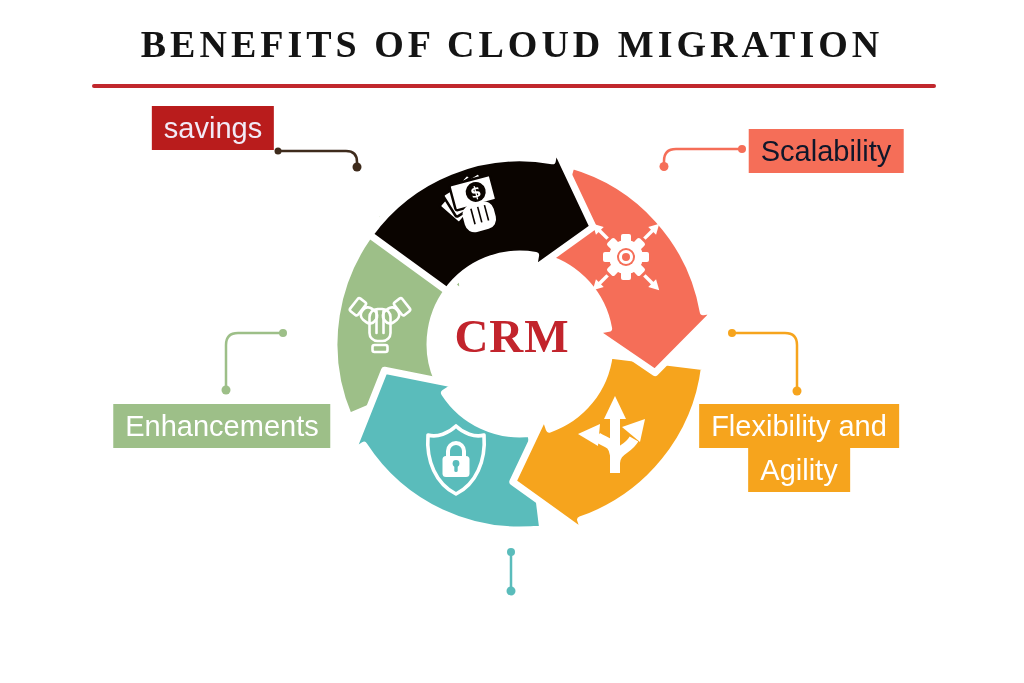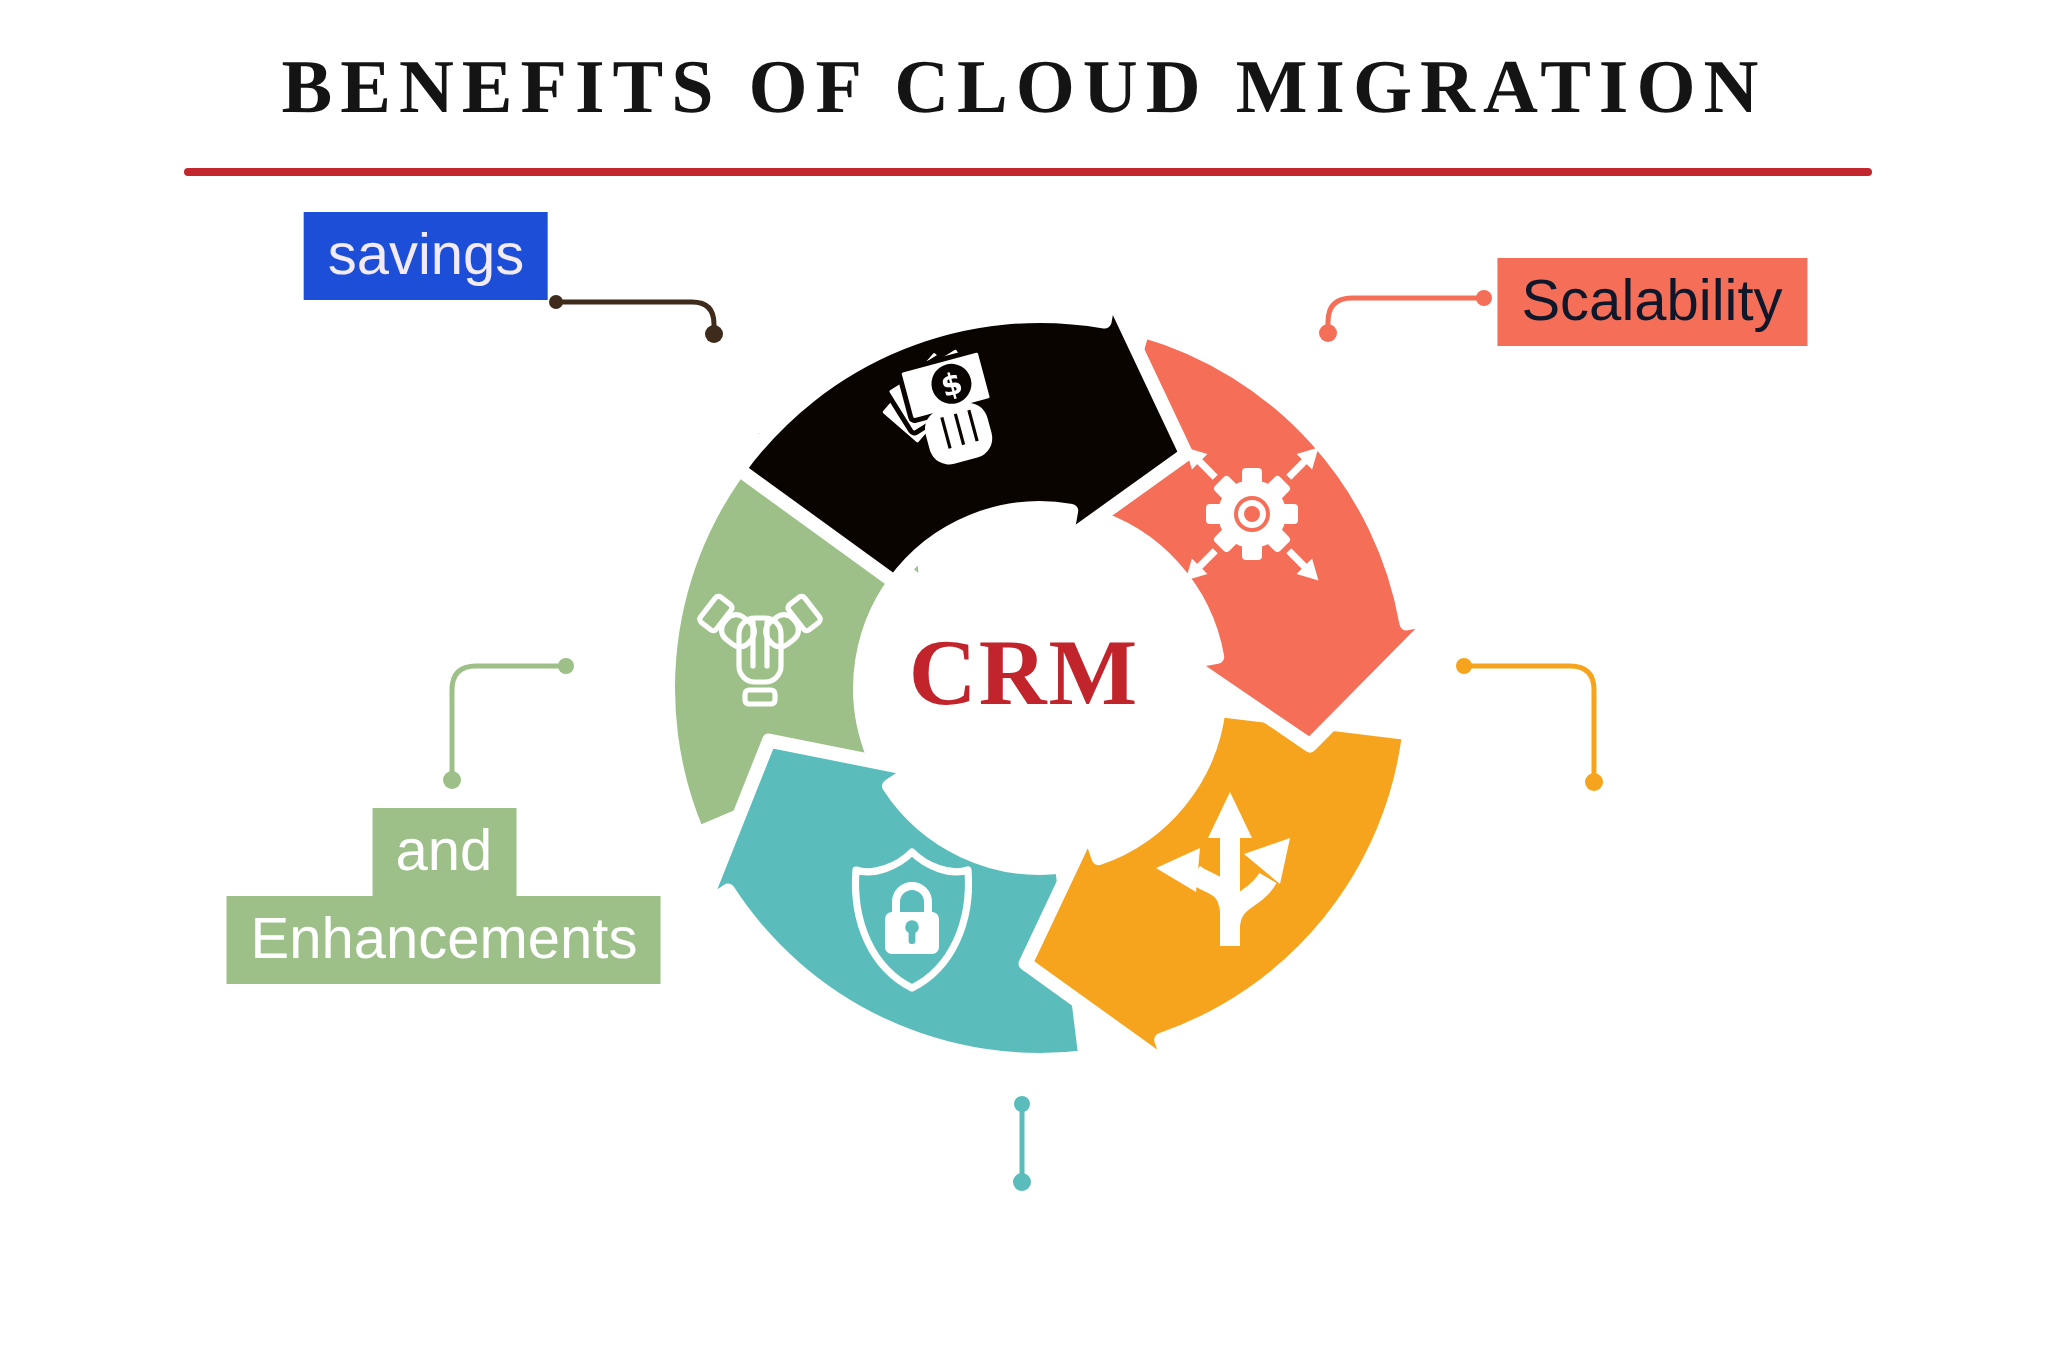--- a/index.html
+++ b/index.html
@@ -140,27 +140,30 @@
       </g>
       <g>
         <path d="M283,333 L238,333 Q226,333 226,345 L226,386" fill="none" stroke="#9dbf88" stroke-width="2.5" stroke-linecap="round"></path>
         <circle cx="283" cy="333" r="4" fill="#9dbf88"></circle>
         <circle cx="226" cy="390" r="4.5" fill="#9dbf88"></circle>
       </g>
       <text x="512" y="352" text-anchor="middle" font-family="'Liberation Serif',serif" font-weight="bold" font-size="47" letter-spacing="1" fill="#c2242c">CRM</text>
     </svg>
 
   <div class="label" style="left: 193px; top: 106px; color: rgb(242, 234, 246);">
-    <div><span class="chip" style="background-color: #1d4ed8; margin-left: 40px;">savings</span></div>
+    <div><span class="chip" style="background-color: #b91c1c; margin-left: 40px;">savings</span></div>
   </div>
 
   <div class="label" style="left: 826px; top: 129px; color: #0f172a;">
     <div><span class="chip" style="background-color: rgb(245, 110, 88);">Scalability</span></div>
   </div>
 
+  <div class="label" style="left: 799px; top: 404px; color: rgb(255, 255, 255);">
+    <div><span class="chip" style="background-color: rgb(246, 164, 29);">Flexibility and</span></div>
+    <div><span class="chip" style="background-color: rgb(246, 164, 29);">Agility</span></div>
+  </div>
 
 
   <div class="label" style="left: 222px; top: 404px; color: rgb(255, 255, 255);">
-    <div><span class="chip" style="background-color: rgb(157, 191, 136);">and</span></div>
     <div><span class="chip" style="background-color: rgb(157, 191, 136);">Enhancements</span></div>
   </div>
 
 </div>
 
 </body></html>

